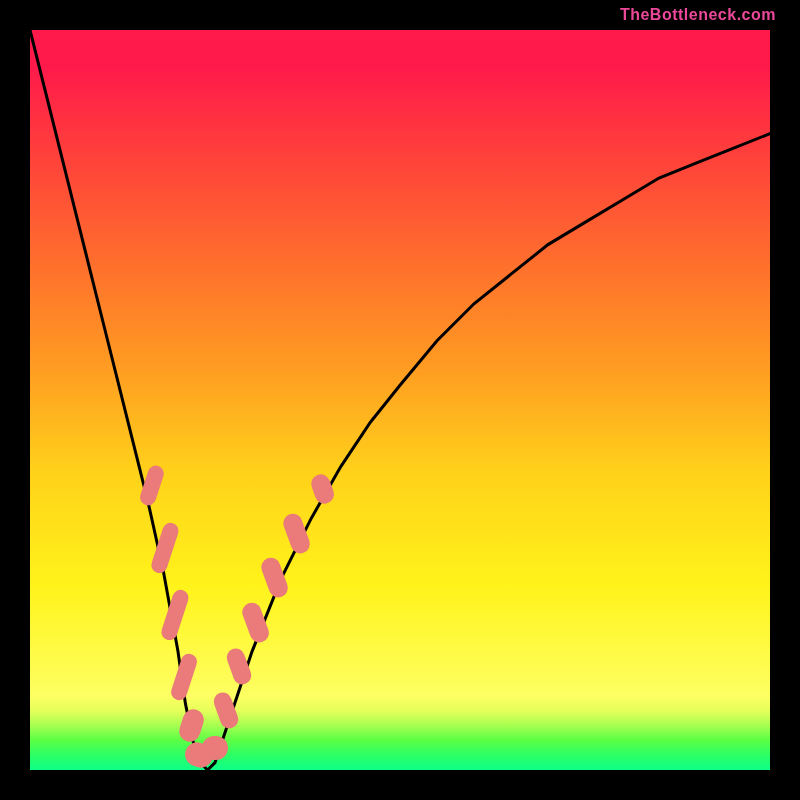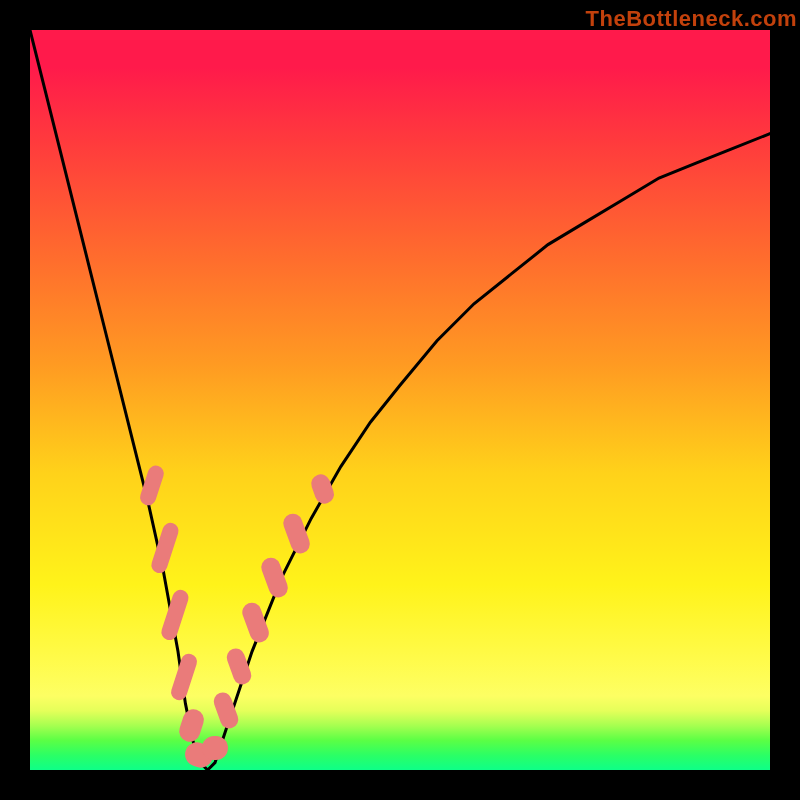--- a/index.html
+++ b/index.html
@@ -42,23 +42,23 @@
       #e5ff5a 92%,
       #a6ff50 94%,
       #5bff45 96%,
       #2bff65 98%,
       #0eff88 100%
     );
   }
   .watermark {
     position: absolute;
     top: 6px;
-    right: 3px;
-    color: #c2410c;
-    font-size: 22px;
+    right: 24px;
+    color: #ec4899;
+    font-size: 16px;
     font-weight: 600;
     letter-spacing: 0.5px;
     user-select: none;
   }
   svg.curve {
     position: absolute;
     inset: 0;
   }
   .marker {
     position: absolute;

